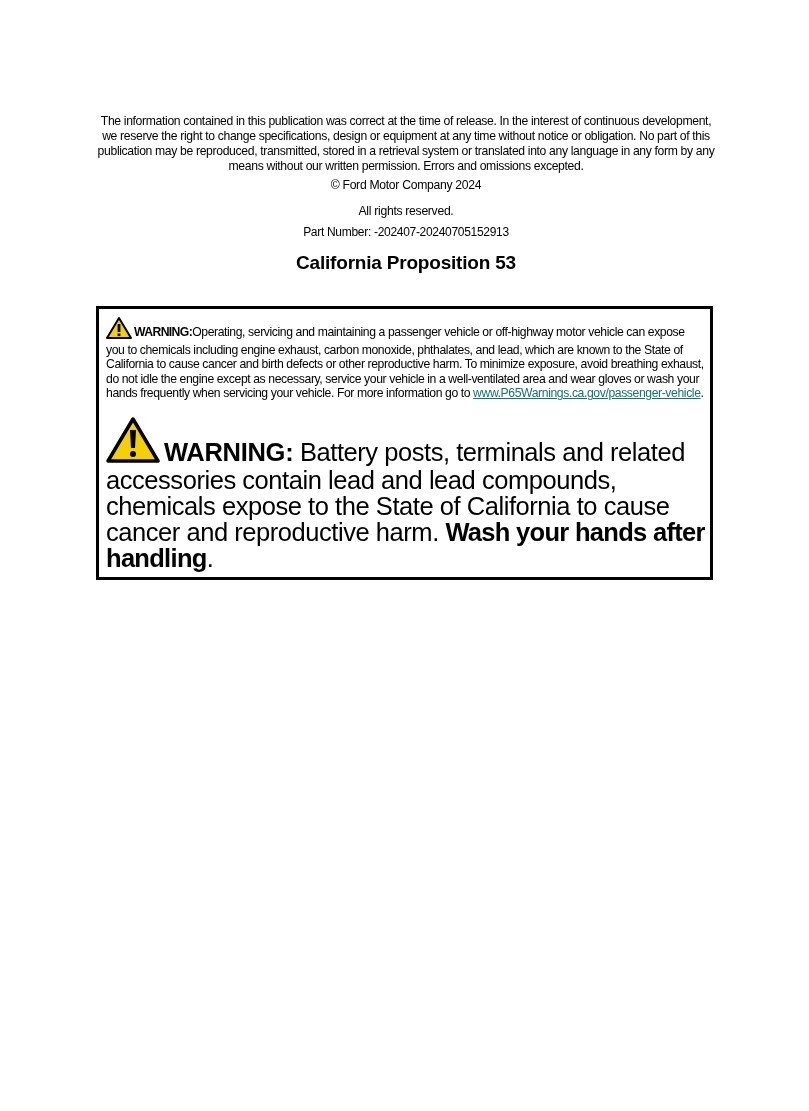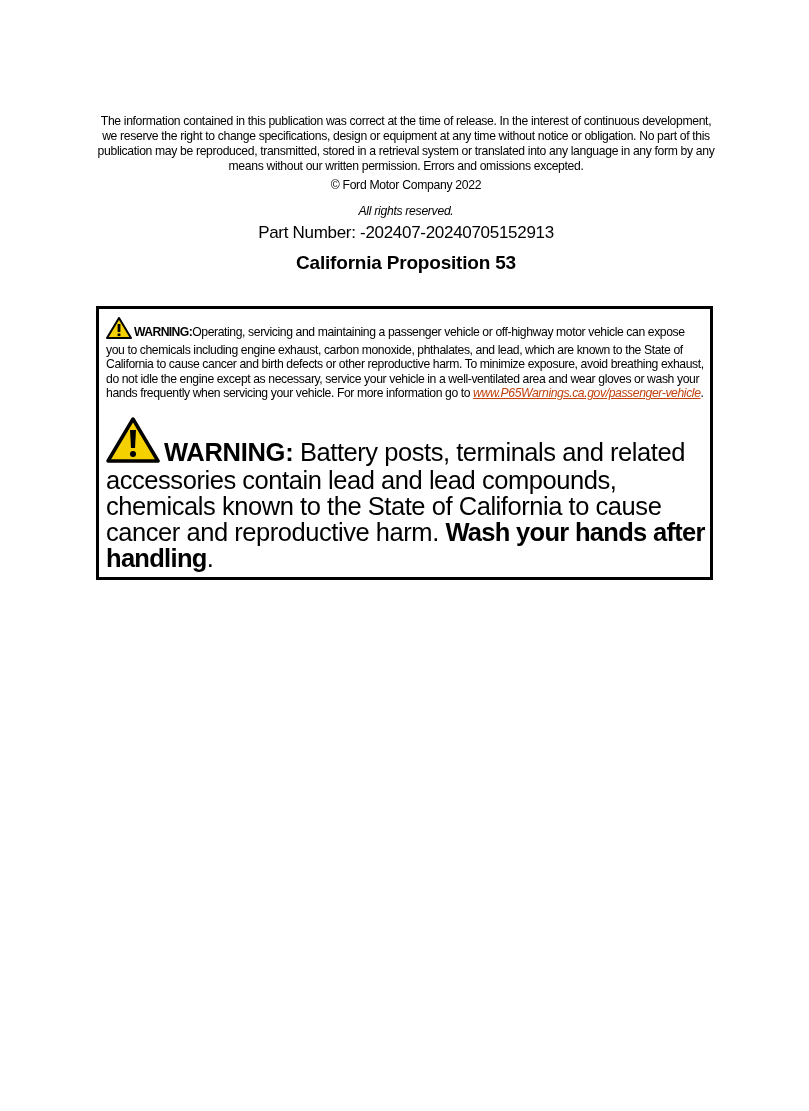--- a/index.html
+++ b/index.html
@@ -1,38 +1,38 @@
 <!DOCTYPE html>
 <html><head>
 <meta charset="utf-8">
 <style>
   html, body { margin: 0; padding: 0; background: #ffffff; }
   body { width: 809px; height: 1111px; position: relative; overflow: hidden; font-family: "Liberation Sans", sans-serif; color: #000; }
   .page { position: absolute; left: 96px; top: 114px; width: 620px; text-align: center; }
   .legal { font-size: 12.2px; line-height: 15px; letter-spacing: -0.35px; margin: 0; }
   .copyright { font-size: 12.2px; line-height: 15px; margin: 4px 0 0 0; letter-spacing: -0.3px; }
-  .rights { font-size: 12.2px; line-height: 15px; margin: 11px 0 0 0; letter-spacing: -0.3px; font-style: italic; }
-  .partno { font-size: 17px; line-height: 15px; margin: 6px 0 0 0; letter-spacing: -0.3px; }
+  .rights { font-size: 12.2px; line-height: 15px; margin: 11px 0 0 0; letter-spacing: -0.3px; }
+  .partno { font-size: 12px; line-height: 15px; margin: 6px 0 0 0; letter-spacing: -0.3px; }
   .heading { font-size: 19px; font-weight: bold; margin: 11px 0 0 0; line-height: 24px; letter-spacing: -0.2px; }
   .box { position: absolute; left: 96px; top: 306px; width: 611px; height: 268px; border: 3px solid #000; }
   .warn1 { position: absolute; left: 7px; top: 8px; width: 600px; font-size: 12.2px; line-height: 14.6px; letter-spacing: -0.4px; margin: 0; }
   .warn1 .tri { display: inline-block; vertical-align: -3px; margin-right: 2px; }
   .warn1 .lbl { font-weight: bold; letter-spacing: -0.6px; }
-  .warn1 a { color: #c2410c; font-style: italic; text-decoration: underline; }
+  .warn1 a { color: #0f766e; text-decoration: underline; }
   .warn2 { position: absolute; left: 7px; top: 108px; width: 604px; font-size: 25.5px; line-height: 26px; letter-spacing: -0.45px; margin: 0; }
   .warn2 .tri { display: inline-block; vertical-align: -2px; margin-right: 4px; }
   .warn2 .lbl { font-weight: bold; letter-spacing: -0.3px; }
   .warn2 .wash { font-weight: bold; letter-spacing: -0.7px; }
 </style>
 </head>
 <body>
 
 <div class="page">
   <p class="legal">The information contained in this publication was correct at the time of release. In the interest of continuous development, we reserve the right to change specifications, design or equipment at any time without notice or obligation.  No part of this publication may be reproduced, transmitted, stored in a retrieval system or translated into any language in any form by any means without our written permission.  Errors and omissions excepted.</p>
-  <p class="copyright">© Ford Motor Company 2022</p>
+  <p class="copyright">© Ford Motor Company 2024</p>
   <p class="rights">All rights reserved.</p>
   <p class="partno">Part Number: -202407-20240705152913</p>
   <h2 class="heading">California Proposition 53</h2>
 </div>
 
 <div class="box">
   <p class="warn1">
     <span class="tri">
       <svg width="26" height="22" viewBox="0 0 26 22">
           <polygon points="13,1 25,21 1,21" fill="#f5d000" stroke="#000" stroke-width="2" stroke-linejoin="round"></polygon>
@@ -42,15 +42,15 @@
     </span><span class="lbl">WARNING:</span><span>Operating, servicing and maintaining a passenger vehicle or off-highway motor vehicle can expose you to chemicals including engine exhaust, carbon monoxide, phthalates, and lead, which are known to the State of California to cause cancer and birth defects or other reproductive harm. To minimize exposure, avoid breathing exhaust, do not idle the engine except as necessary, service your vehicle in a well-ventilated area and wear gloves or wash your hands frequently when servicing your vehicle. For more information go to </span><a href="#">www.P65Warnings.ca.gov/passenger-vehicle</a><span>.</span>
   </p>
 
   <p class="warn2">
     <span class="tri">
       <svg width="54" height="46" viewBox="0 0 54 46">
           <polygon points="27,2 52,44 2,44" fill="#f5d000" stroke="#000" stroke-width="3.5" stroke-linejoin="round"></polygon>
           <path d="M24,13 L30,13 L29,31 L25,31 Z" fill="#000"></path>
           <circle cx="27" cy="37" r="3" fill="#000"></circle>
         </svg>
-    </span><span class="lbl">WARNING:</span><span> Battery posts, terminals and related accessories contain lead and lead compounds, chemicals known to the State of California to cause cancer and reproductive harm. </span><span class="wash">Wash your hands after handling</span><span>.</span>
+    </span><span class="lbl">WARNING:</span><span> Battery posts, terminals and related accessories contain lead and lead compounds, chemicals expose to the State of California to cause cancer and reproductive harm. </span><span class="wash">Wash your hands after handling</span><span>.</span>
   </p>
 </div>
 
 </body></html>

